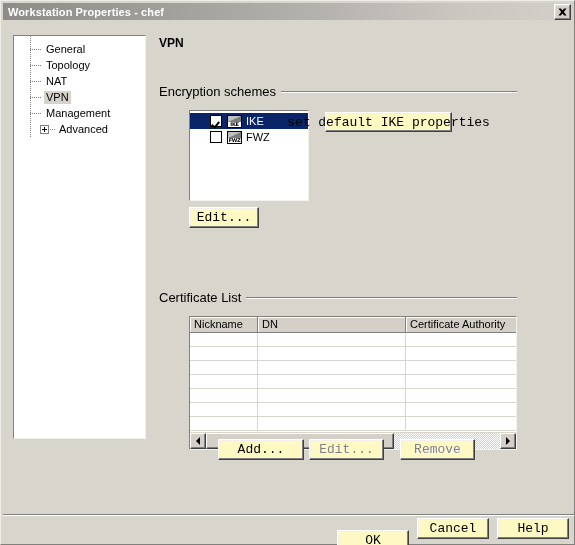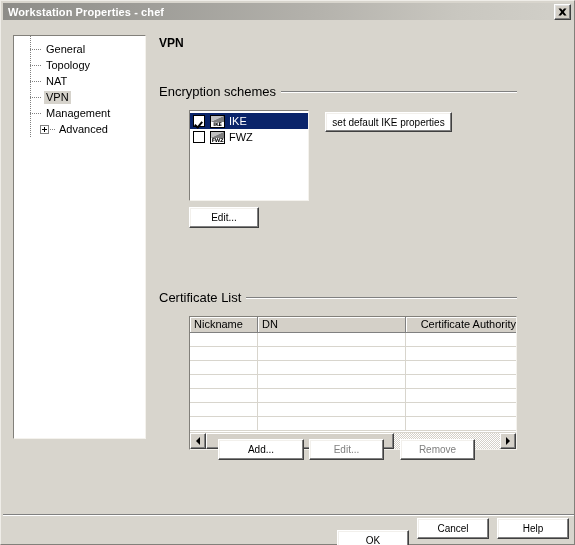--- a/index.html
+++ b/index.html
@@ -201,21 +201,21 @@
     border-top: 1px solid #82807a;
     border-right: 1px solid #f4f2ed;
     border-bottom: 1px solid #f4f2ed;
     overflow: hidden;
     padding-top: 2px;
   }
   .list-row {
     height: 16px;
     display: flex;
     align-items: center;
-    padding-left: 3px;
+    padding-left: 20px;
     cursor: default;
   }
   .list-row.selected {
     background: #0a246a;
     color: #ffffff;
   }
   .list-row .row-label {
     font-size: 11px;
     line-height: 14px;
     padding-left: 4px;
@@ -276,28 +276,28 @@
     line-height: 6px;
     font-weight: bold;
     color: #000;
     letter-spacing: -0.3px;
   }
 
   
   .btn {
     position: absolute;
     box-sizing: border-box;
-    background: #ffffff;
+    background: #fef9c3;
     border-left: 1px solid #ffffff;
     border-top: 1px solid #ffffff;
     border-right: 1px solid #404040;
     border-bottom: 1px solid #404040;
     box-shadow: inset -1px -1px 0 #808080, inset 1px 1px 0 #f2f0ec;
-    font-family: Liberation Sans, sans-serif;
-    font-size: 10px;
+    font-family: Liberation Mono, monospace;
+    font-size: 13px;
     color: #000;
     display: flex;
     align-items: center;
     justify-content: center;
     cursor: default;
     white-space: nowrap;
   }
   .btn.disabled {
     color: #808080;
     text-shadow: 1px 1px 0 #ffffff;
@@ -331,21 +331,21 @@
     box-shadow: inset 1px 1px 0 #ffffff;
     font-size: 11px;
     line-height: 15px;
     padding-left: 4px;
     white-space: nowrap;
     overflow: hidden;
     cursor: default;
   }
   .th.c0 { width: 68px; }
   .th.c1 { width: 148px; }
-  .th.c2 { width: 110px; border-right: none; text-align: right; }
+  .th.c2 { width: 110px; border-right: none; }
   .table-body {
     position: relative;
     height: 99px;
     background: #ffffff;
   }
   .tr {
     height: 14px;
     border-bottom: 1px solid #d8d5cd;
     box-sizing: border-box;
     display: flex;

